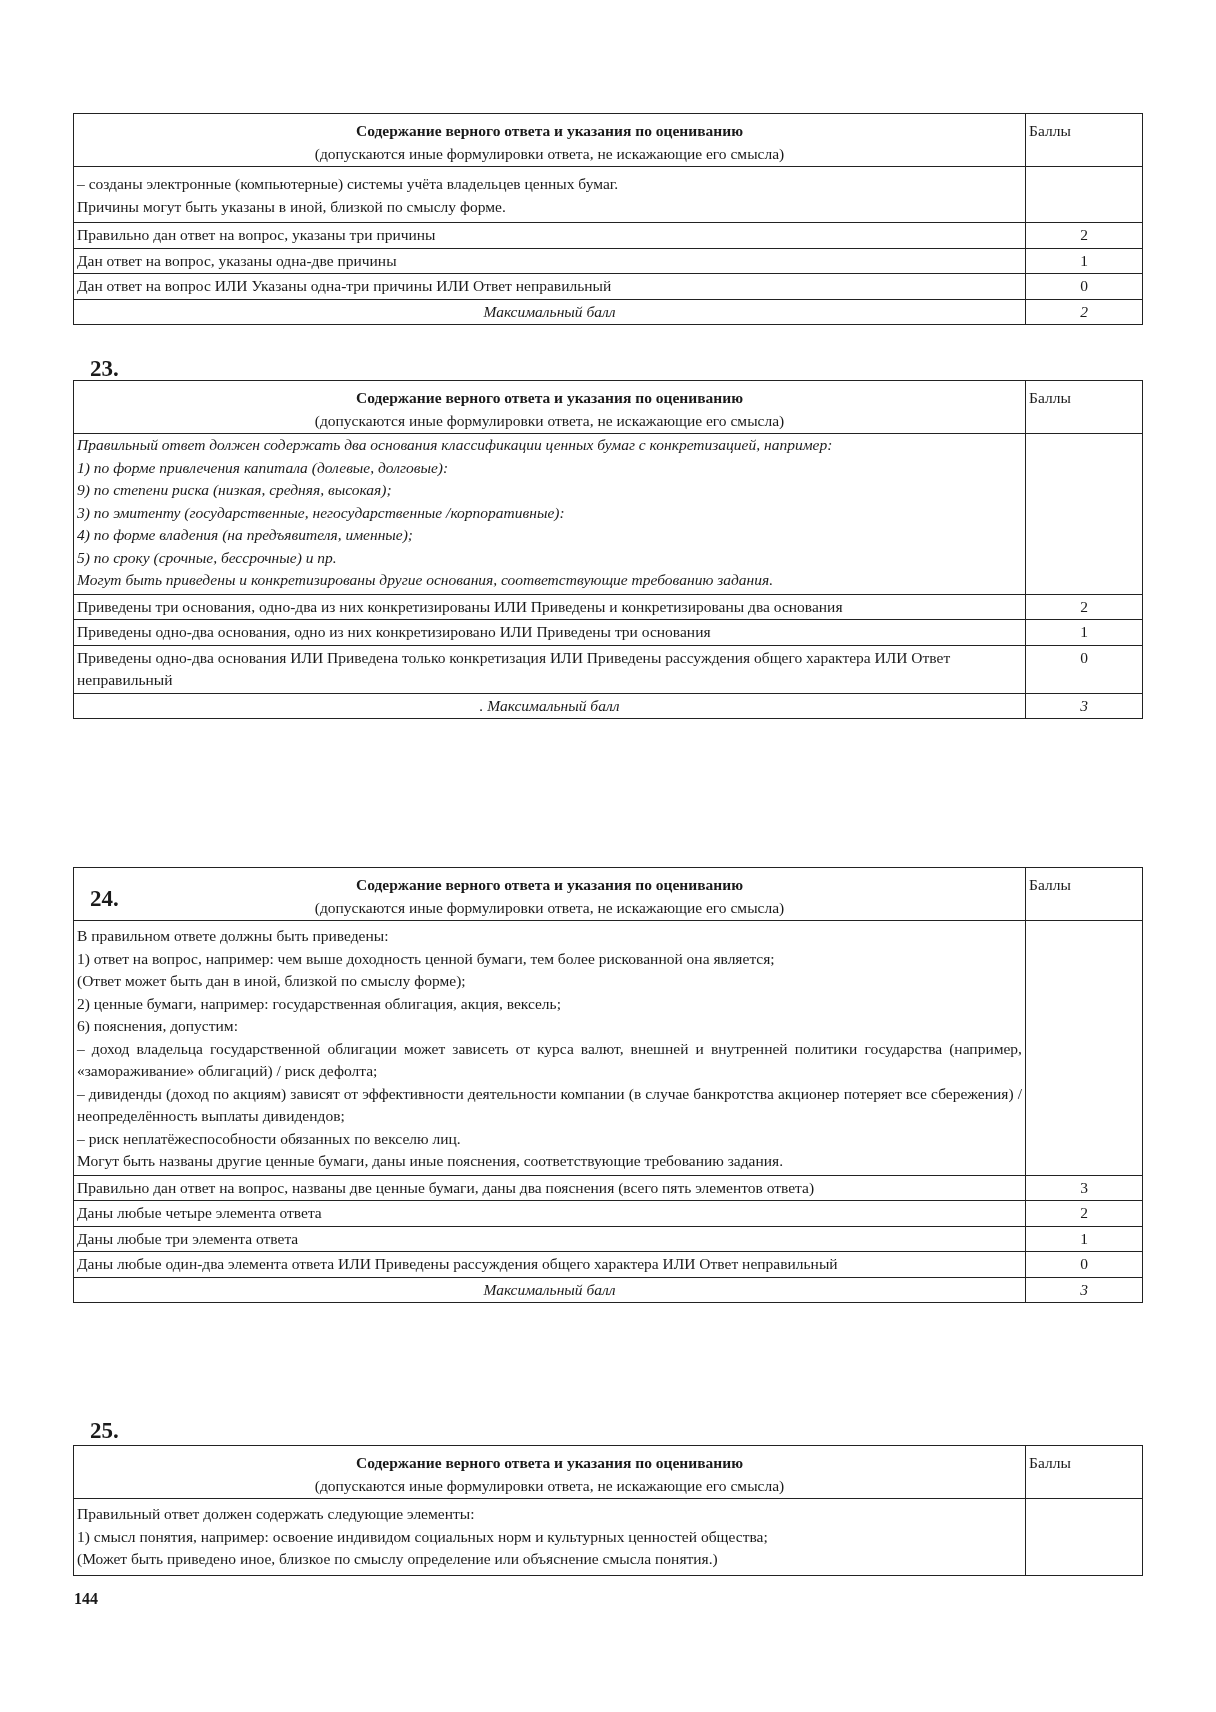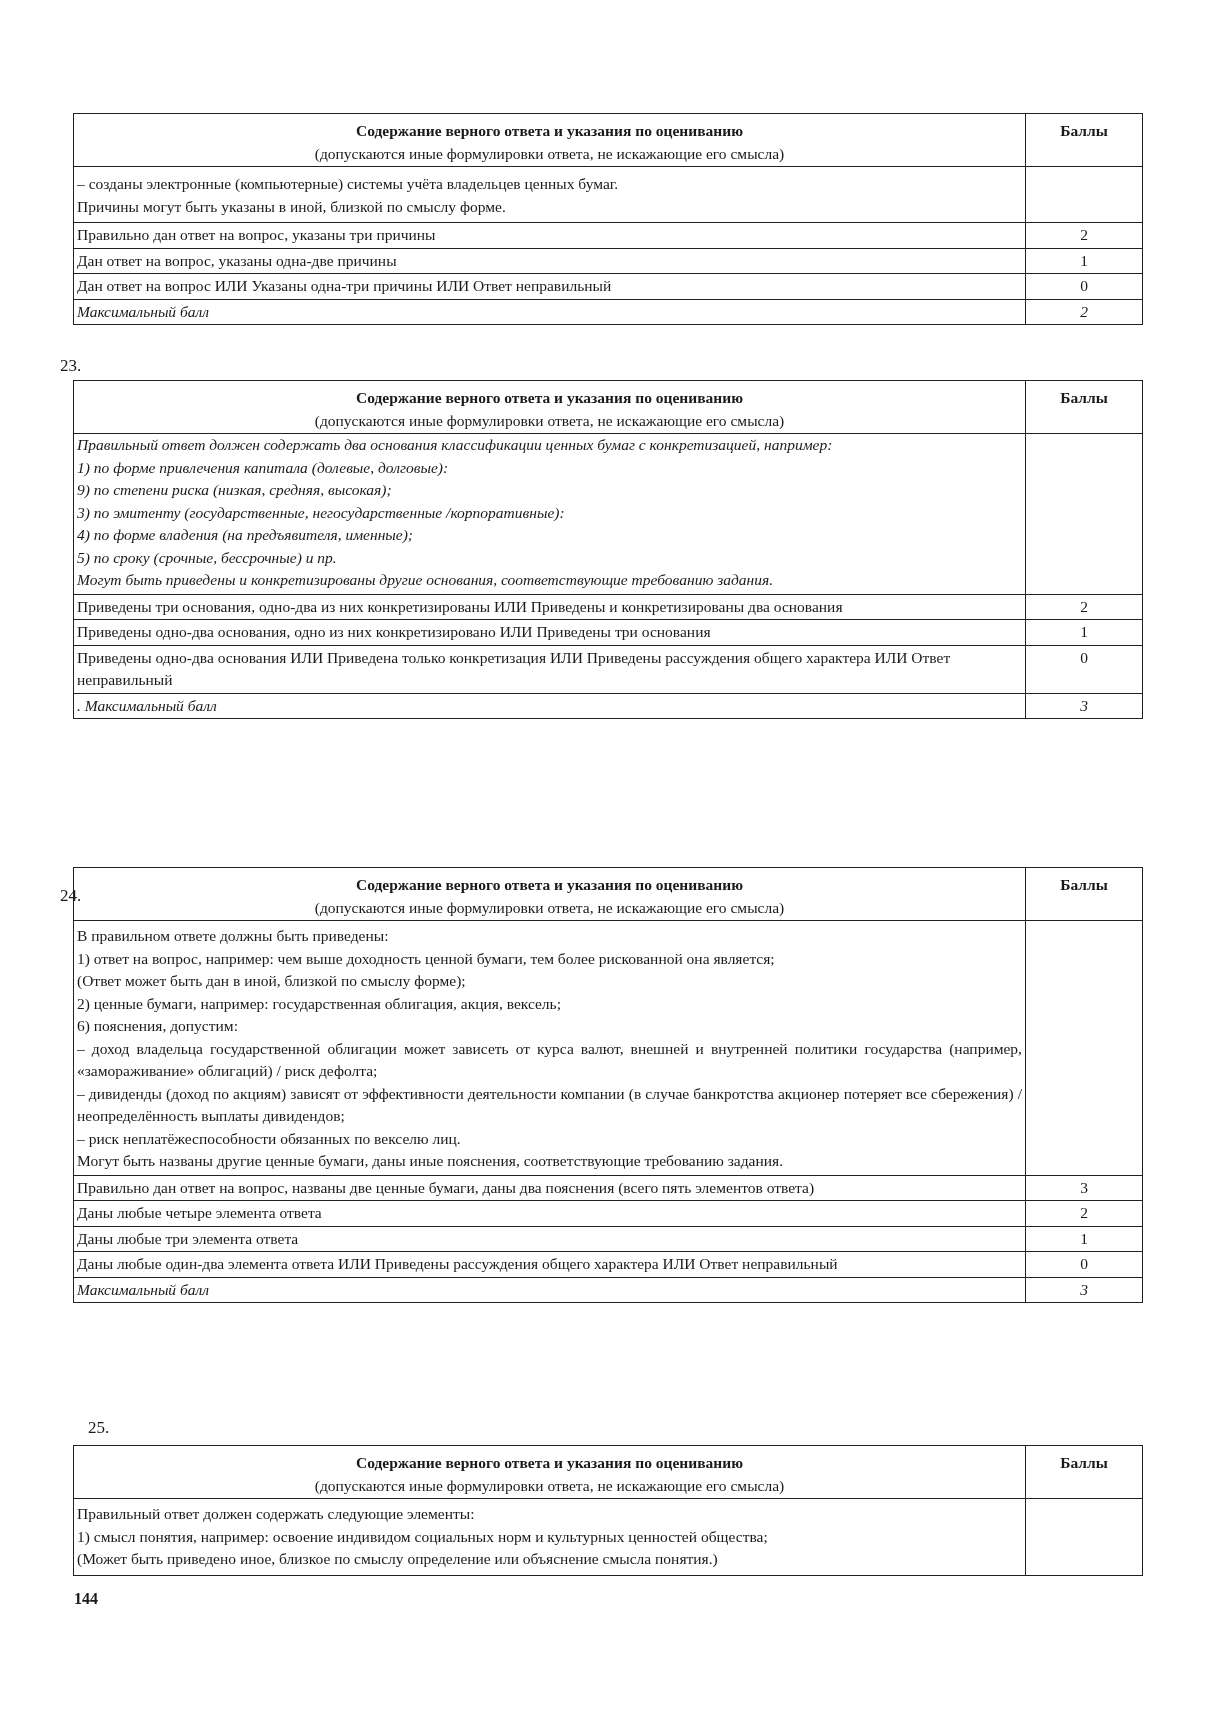--- a/index.html
+++ b/index.html
@@ -1,28 +1,28 @@
 <!DOCTYPE html>
 <html><head>
 <meta charset="utf-8">
 <style>
   html, body { margin: 0; padding: 0; background: #ffffff; }
   body { width: 1216px; height: 1712px; position: relative; overflow: hidden;
          font-family: "Liberation Serif", "DejaVu Serif", serif; color: #1a1a1a; }
   .block { position: absolute; left: 73px; width: 1070px; }
-  .qnum { position: absolute; left: 60px; font-weight: normal; font-size: 17px; }
+  .qnum { position: absolute; left: 90px; font-weight: bold; font-size: 23px; }
   table.crit { border-collapse: collapse; width: 100%; table-layout: fixed; font-size: 15.5px; line-height: 22.5px; }
   table.crit td { border: 1.5px solid #222; vertical-align: top; padding: 1px 3px; }
   table.crit td.pts { width: 110px; text-align: center; }
   table.crit tr.head td { text-align: center; padding-top: 6px; }
-  table.crit tr.head td.pts { font-weight: bold; text-align: center; }
+  table.crit tr.head td.pts { font-weight: normal; text-align: left; }
   .h1 { font-weight: bold; display: block; }
   .h2 { display: block; }
   .content-line { display: block; text-align: justify; }
-  td.max-label { text-align: left; font-style: italic; padding-right: 4px; }
+  td.max-label { text-align: center; font-style: italic; padding-right: 4px; }
   td.pts-val { font-weight: normal; }
   .page-num { position: absolute; left: 74px; top: 1590px; font-size: 16px; font-weight: bold; }
 </style>
 </head>
 <body>
 
 <div class="block" style="top:113px;">
   <table class="crit">
     <tbody>
         <tr class="head">
@@ -144,21 +144,21 @@
       <td class="pts pts-val">0</td>
     </tr>
     <tr>
       <td class="max-label">Максимальный балл</td>
       <td class="pts" style="font-style:italic;">3</td>
     </tr>
   </tbody>
     </table>
 </div>
 
-<div class="qnum" style="top:1418px;margin-left:28px;">25.</div>
+<div class="qnum" style="top:1418px;">25.</div>
 <div class="block" style="top:1445px;">
   <table class="crit">
     <tbody>
         <tr class="head">
       <td>
         <span class="h1">Содержание верного ответа и указания по оцениванию</span>
         <span class="h2">(допускаются иные формулировки ответа, не искажающие его смысла)</span>
       </td>
       <td class="pts">Баллы</td>
     </tr>

